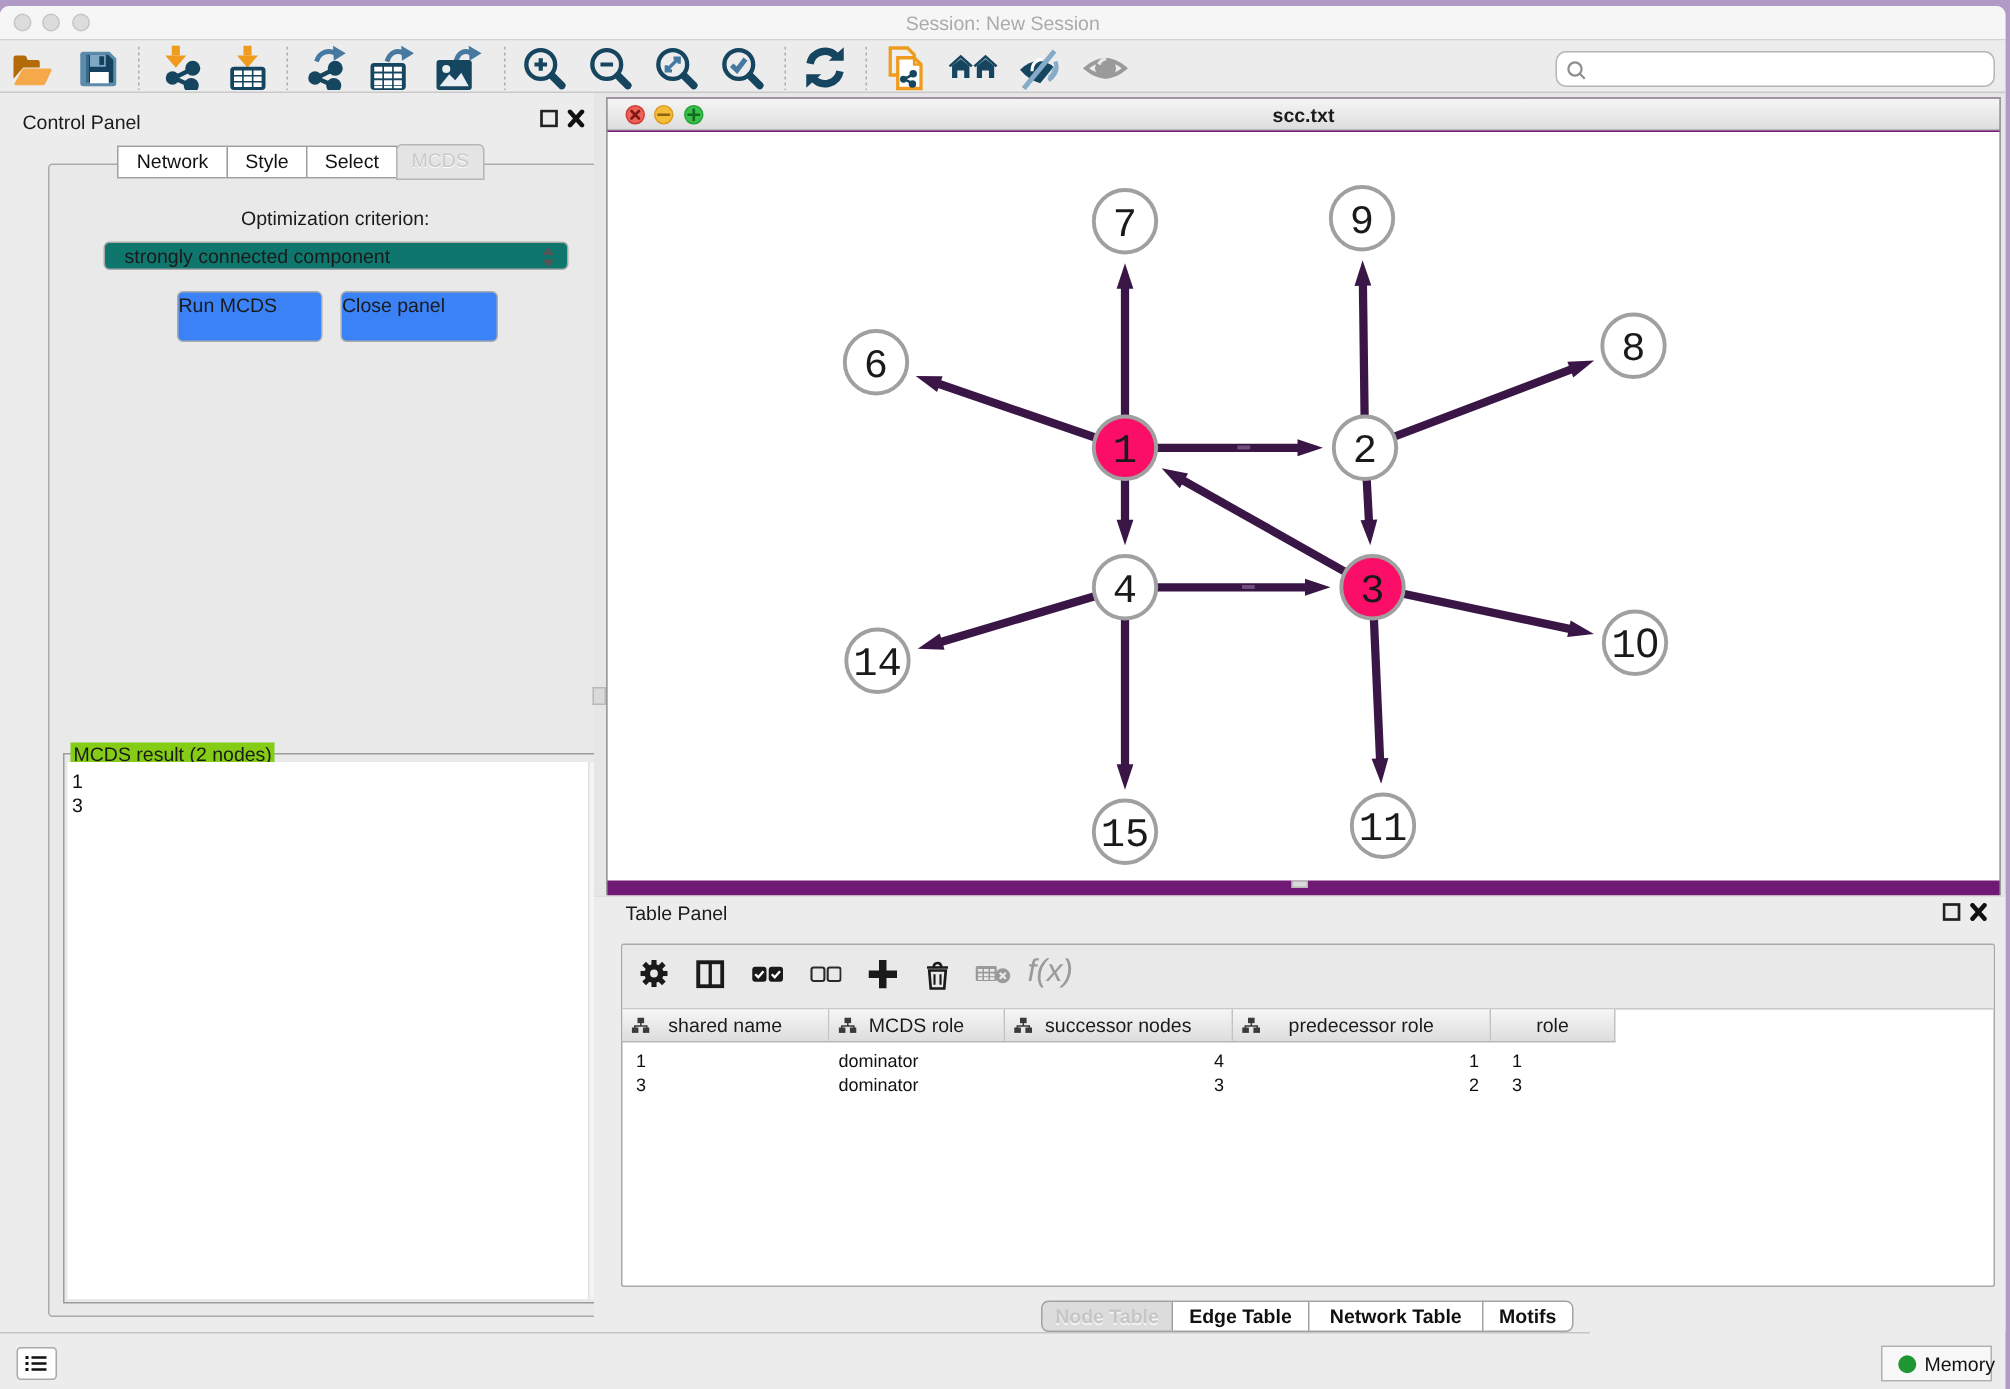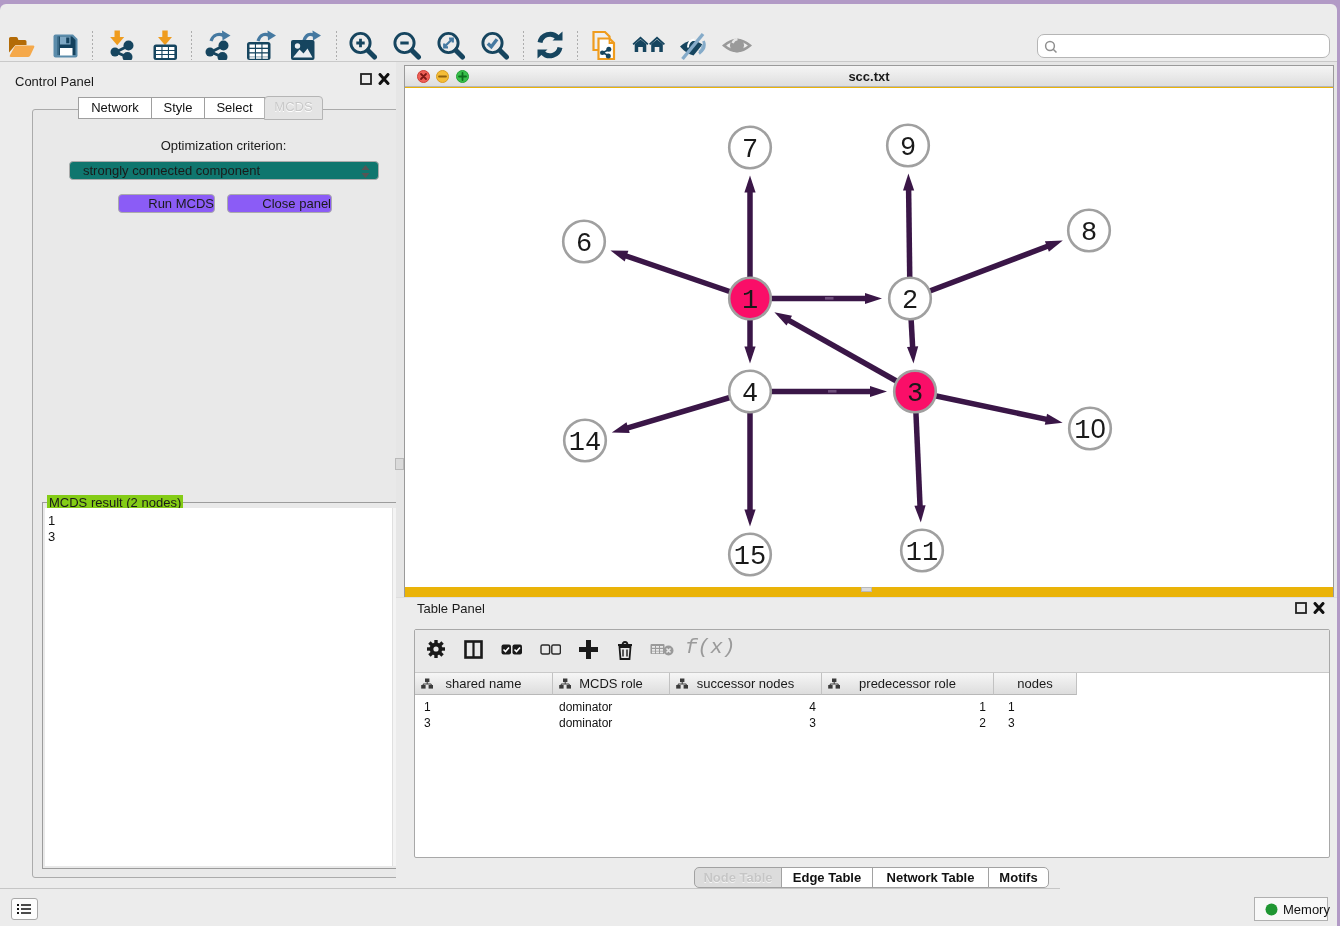--- a/index.html
+++ b/index.html
@@ -16,30 +16,30 @@
 .tsep { position:absolute; top:4px; height:29px; width:1px; background-image:linear-gradient(#adadad 50%, rgba(0,0,0,0) 50%); background-size:1px 4px; }
 #search { position:absolute; left:1037px; top:7px; width:293px; height:24px; background:#fff; border:1px solid #b5b5b5; border-radius:7px; }
 
 #cpanel { position:absolute; left:0; top:58px; width:396px; height:826px; background:#ececec; }
 #cphead { position:absolute; left:15px; top:12px; font-size:13px; color:#1a1a1a; }
 .hicons { position:absolute; }
 .tab { position:absolute; top:35px; height:22px; z-index:3; border:1px solid #9f9f9f; background:#fff; font-size:13px; color:#111; text-align:center; line-height:20px; }
 #cpbox { position:absolute; left:8px; top:47px; width:383px; height:769px; background:#e9e9e9; border:1px solid #ababab; border-radius:3px;margin-left:24px; }
 #optlabel { position:absolute; top:28px; width:100%; text-align:center; font-size:13px; color:#1a1a1a; }
 #optsel { position:absolute; left:36px; top:51px; width:310px; height:19px; background:#0f766e; border:1px solid #ababab; border-radius:4px; font-size:13px; color:#1a1a1a; line-height:18px; padding-left:13px; }
-.btn { position:absolute; top:84px; height:19px; background:#8b5cf6; border:1px solid #ababab; border-radius:4px; font-size:13px; color:#1a1a1a; text-align:right; line-height:18px; }
+.btn { position:absolute; top:84px; height:34px; background:#3b82f6; border:1px solid #ababab; border-radius:4px; font-size:13px; color:#1a1a1a; text-align:left; line-height:18px; }
 #fieldset { position:absolute; left:9px; top:392px; width:366px; height:367px; border:1px solid #9c9c9c; }
 #fslabel { position:absolute; left:4px; top:-8px; background:#84cc16; font-size:13px; color:#1a1a1a; padding:0 2px; }
 #fswhite { position:absolute; left:2px; top:5px; right:2px; bottom:2px; background:#fff; }
 #fsscroll { position:absolute; right:0; top:0; width:13px; height:100%; background:#f4f4f4; border-left:1px solid #e0e0e0; }
 #fstext { position:absolute; left:3px; top:5px; font-size:13px; color:#111; line-height:16px; }
 
 #rightarea { position:absolute; left:396px; top:58px; width:941px; height:826px; background:#e6e6e6; }
 
-#netframe { position:absolute; left:8px; top:3px; width:930px; height:555px; border:1px solid #9a9a9a; background:#eab308; }
+#netframe { position:absolute; left:8px; top:3px; width:930px; height:555px; border:1px solid #9a9a9a; background:#701a75; }
 #nettitle { position:absolute; left:0; top:0; width:100%; height:21px; background:linear-gradient(#f5f5f5,#dedede); border-bottom:1px solid #b6b6b6; }
 .ntl { position:absolute; top:4px; width:13px; height:13px; border-radius:50%; }
 #netname { position:absolute; top:3px; width:100%; text-align:center; font-size:13px; font-weight:bold; color:#1a1a1a; }
 #netcanvas { position:absolute; left:0; top:22px; width:928px; height:499px; background:#fff; }
 
 #tpanel { position:absolute; left:0; top:535px; width:941px; height:291px; background:#ececec; border-top:1px solid #dedede; }
 #tphead { position:absolute; left:21px; top:3px; font-size:13px; color:#1a1a1a; }
 #tbox { position:absolute; left:18px; top:31px; width:916px; height:229px; background:#fff; border:1px solid #a8a8a8; border-radius:2px; }
 #tbar { position:absolute; left:0; top:0; width:100%; height:43px; background:#e9e9e9; border-bottom:1px solid #c9c9c9; }
 #thead { position:absolute; left:0; top:43px; width:100%; height:22px; }
@@ -49,20 +49,26 @@
 .btab { position:absolute; top:0; height:21px; border:1px solid #a2a2a2; background:#fff; font-size:13px; font-weight:bold; color:#111; text-align:center; line-height:19px; }
 
 #statusbar { position:absolute; left:0; top:884px; width:1060px; height:38px; background:#ececec; border-top:1px solid #c6c6c6; }
 #listbtn { position:absolute; left:11px; top:9px; width:27px; height:22px; background:#fdfdfd; border:1px solid #a9a9a9; border-radius:3px; }
 #membtn { position:absolute; left:1254px; top:8px; width:74px; height:24px; background:#f8f8f8; border:1px solid #b0b0b0; font-size:13px; color:#111; }
 svg { display:block; }
 </style>
 </head>
 <body>
 <div id="app">
+  <div id="titlebar">
+    <div class="tl" style="left:9px"></div>
+    <div class="tl" style="left:28px"></div>
+    <div class="tl" style="left:48px"></div>
+    <div id="wtitle">Session: New Session</div>
+  </div>
   <div id="toolbar">
       <svg class="tbi" style="left:4px;top:3px" width="34" height="30" viewBox="0 0 34 30">
         <path d="M5 22.5 V8.6 Q5 7 6.6 7 H12 Q13.3 7 13.7 8 L14.4 10 H21 Q22.5 10 22.5 11.5 V15 H11.5 L5 22.5 Z" fill="#b36b07"></path>
         <path d="M11.3 15.6 H29.3 Q31 15.6 30.2 17.3 L26.3 25.6 Q25.7 26.9 24.2 26.9 H6.8 Q5.1 26.9 5.9 25.2 Z" fill="#f5a94b"></path>
       </svg>
       <svg class="tbi" style="left:50px;top:3px" width="30" height="30" viewBox="0 0 30 30">
         <path d="M5.5 4.5 h17.5 l4.5 4.5 v16.5 q0 2 -2 2 h-20 q-2 0 -2 -2 v-19 q0-2 2-2 Z" fill="#5b8cab"></path>
         <path d="M7.5 6.5 h14.5 l3.5 3.5 v15 h-18 Z" fill="#14415d"></path>
         <rect x="10" y="6.5" width="10.5" height="8" fill="#7fa8c4"></rect>
         <rect x="16.2" y="7.5" width="3.2" height="5.8" fill="#14415d"></rect>
@@ -366,21 +372,21 @@
               <rect x="10" y="4" width="3" height="1.8" fill="#e9e9e9"></rect>
               <rect x="2" y="7" width="3" height="1.8" fill="#e9e9e9"></rect>
               <rect x="6" y="7" width="3" height="1.8" fill="#e9e9e9"></rect>
               <rect x="10" y="7" width="3" height="1.8" fill="#e9e9e9"></rect>
               <rect x="2" y="9.5" width="3" height="1.8" fill="#e9e9e9"></rect>
               <rect x="6" y="9.5" width="3" height="1.8" fill="#e9e9e9"></rect>
               <rect x="10" y="9.5" width="3" height="1.8" fill="#e9e9e9"></rect>
               <circle cx="18.5" cy="8.5" r="5" fill="#9a9a9a"></circle>
               <path d="M16.5 6.5 l4 4 M20.5 6.5 l-4 4" stroke="#e9e9e9" stroke-width="1.6"></path>
             </svg>
-            <div style="position:absolute;left:270px;top:6px;font-family:Liberation Mono, monospace;font-style:italic;font-size:21px;color:#9a9a9a">f(x)</div>
+            <div style="position:absolute;left:270px;top:6px;font-family:Liberation Sans, sans-serif;font-style:italic;font-size:21px;color:#9a9a9a">f(x)</div>
           </div>
         <div id="thead">
             <div class="thcell" style="left:0px;width:138px"><span>shared name</span><svg width="12" height="11" viewBox="0 0 12 11" style="position:absolute;left:6px;top:5px">
                 <rect x="4" y="0.5" width="4.4" height="3.6" fill="#3a3a3a"></rect>
                 <path d="M6.2 4 v2 M2.2 8 v-2 h8 v2" stroke="#3a3a3a" stroke-width="1" fill="none"></path>
                 <rect x="0.2" y="7" width="4.4" height="3.6" fill="#3a3a3a"></rect>
                 <rect x="7.6" y="7" width="4.4" height="3.6" fill="#3a3a3a"></rect>
               </svg></div>
             <div class="thcell" style="left:138px;width:117px"><span style="padding-left:0px">MCDS role</span><svg width="12" height="11" viewBox="0 0 12 11" style="position:absolute;left:6px;top:5px">
                 <rect x="4" y="0.5" width="4.4" height="3.6" fill="#3a3a3a"></rect>
@@ -393,21 +399,21 @@
                 <path d="M6.2 4 v2 M2.2 8 v-2 h8 v2" stroke="#3a3a3a" stroke-width="1" fill="none"></path>
                 <rect x="0.2" y="7" width="4.4" height="3.6" fill="#3a3a3a"></rect>
                 <rect x="7.6" y="7" width="4.4" height="3.6" fill="#3a3a3a"></rect>
               </svg></div>
             <div class="thcell" style="left:407px;width:172px"><span style="padding-left:0px">predecessor role</span><svg width="12" height="11" viewBox="0 0 12 11" style="position:absolute;left:6px;top:5px">
                 <rect x="4" y="0.5" width="4.4" height="3.6" fill="#3a3a3a"></rect>
                 <path d="M6.2 4 v2 M2.2 8 v-2 h8 v2" stroke="#3a3a3a" stroke-width="1" fill="none"></path>
                 <rect x="0.2" y="7" width="4.4" height="3.6" fill="#3a3a3a"></rect>
                 <rect x="7.6" y="7" width="4.4" height="3.6" fill="#3a3a3a"></rect>
               </svg></div>
-            <div class="thcell" style="left:579px;width:83px"><span>nodes</span></div>
+            <div class="thcell" style="left:579px;width:83px"><span>role</span></div>
           </div>
         <div class="trow" style="top:69px">
             <div class="tcell" style="left:9px">1</div>
             <div class="tcell" style="left:144px">dominator</div>
             <div class="tcell" style="left:255px;width:146px;text-align:right">4</div>
             <div class="tcell" style="left:407px;width:164px;text-align:right">1</div>
             <div class="tcell" style="left:593px">1</div>
           </div>
         <div class="trow" style="top:85px">
             <div class="tcell" style="left:9px">3</div>

